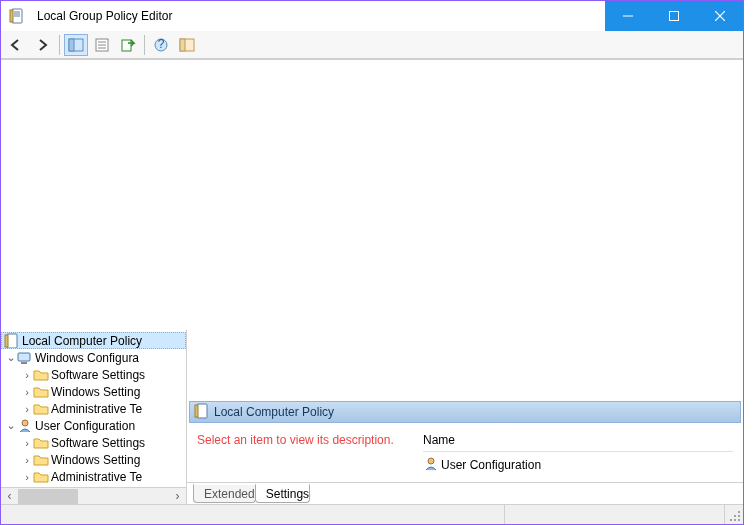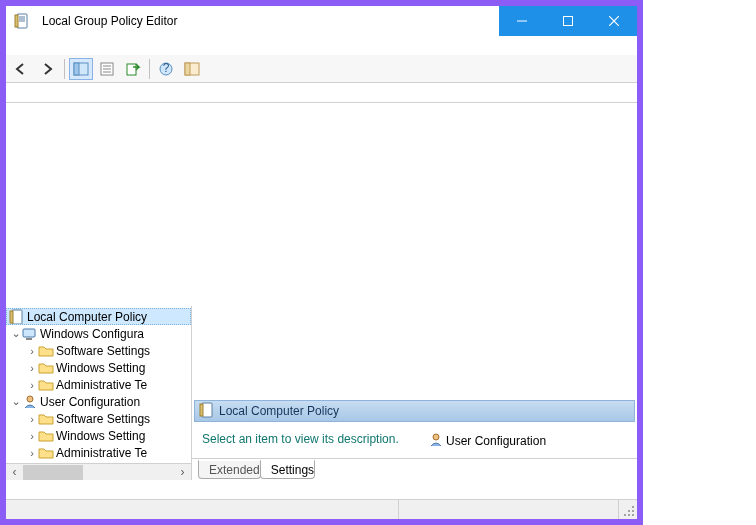--- a/index.html
+++ b/index.html
@@ -1,17 +1,17 @@
 <!DOCTYPE html>
 <html><head>
 <meta charset="utf-8">
 <style>
   * { box-sizing: border-box; font-family: "Segoe UI", Tahoma, sans-serif; font-size: 12px; }
   body { margin: 0; padding: 0; background: #fff; }
-  .window { width: 643px; height: 525px; border: 6px solid #8b5cf6; display: flex; flex-direction: column; background: #fff; gap: 19px; }
+  .window { width: 744px; height: 525px; border: 1px solid #8b5cf6; display: flex; flex-direction: column; background: #fff; }
   .titlebar-icon { width: 16px; height: 16px; margin-right: 6px; }
   
   
   .tb { height: 30px; display: flex; align-items: stretch; border-bottom: none; }
   .tb-left { display: flex; align-items: center; padding-left: 8px; background: #fff; flex: 1; }
   .tb-title { color: #000; margin-left: 6px; }
   .tb-btns { display: flex; background: #1e90e8; }
   .tb-btn { width: 46px; display: flex; align-items: center; justify-content: center; color: #fff; }
   
   .menubar { height: 22px; display: flex; align-items: center; padding: 0 6px; gap: 2px; border-bottom: 1px solid #d0d0d0; background: #fff; }
@@ -33,21 +33,21 @@
   .tree-label { overflow: hidden; text-overflow: clip; }
   .tree-scroll { height: 17px; border-top: 1px solid #d0d0d0; display: flex; align-items: center; background: #f0f0f0; }
   .tree-scroll .sbar { flex: 1; height: 15px; background: #f0f0f0; position: relative; }
   .tree-scroll .thumb { position: absolute; left: 0; top: 0; height: 100%; width: 40%; background: #cdcdcd; }
   .tree-scroll .sbtn { width: 17px; height: 15px; display: flex; align-items: center; justify-content: center; background: #f0f0f0; color: #606060; }
   
   .detail-pane { flex: 1; display: flex; flex-direction: column; background: #fff; }
   .detail-header { height: 22px; background: linear-gradient(#c7ddf2,#a7c7e7); border: 1px solid #8fb3d9; margin: 2px; display: flex; align-items: center; padding: 0 4px; }
   .detail-header .dh-text { margin-left: 4px; color: #16365c; font-weight: normal; }
   .detail-body { flex: 1; display: flex; padding: 8px 10px; gap: 16px; }
-  .detail-desc { width: 210px; color: #0f766e; }
+  .detail-desc { width: 210px; color: #ef4444; }
   .detail-list { flex: 1; }
   .col-header { color: #000; border-bottom: 1px solid #e0e0e0; padding-bottom: 4px; margin-bottom: 4px; }
   .list-item { display: flex; align-items: center; height: 18px; gap: 2px; }
   
   .tabs { height: 22px; display: flex; align-items: flex-end; border-top: 1px solid #d0d0d0; padding-left: 6px; background: #fff; }
   .tab { padding: 2px 0 1px 10px; border: 1px solid #aaa; border-top-color: #fff; border-radius: 0 0 4px 4px; margin-right: -1px; background: #fff; position: relative; top: -1px; }
   .tab.inactive { background: #f4f4f4; color: #555; }
   
   .statusbar { height: 20px; border-top: 1px solid #d0d0d0; background: #f0f0f0; display: flex; }
   .status-cell { flex: 1; border-right: 1px solid #d0d0d0; }
@@ -225,20 +225,21 @@
       <div class="detail-header">
         <span><svg width="16" height="16">
               <rect x="3" y="1" width="10" height="14" rx="1" fill="#fff" stroke="#5a7fa0"></rect>
               <rect x="1" y="2" width="3" height="12" fill="#d8c070" stroke="#a08030"></rect>
             </svg></span>
         <span class="dh-text">Local Computer Policy</span>
       </div>
       <div class="detail-body">
         <div class="detail-desc">Select an item to view its description.</div>
         <div class="detail-list">
+          <div class="col-header">Name</div>
           <div class="list-item">
             <span><svg width="16" height="16">
                   <circle cx="8" cy="5" r="3" fill="#f0c080" stroke="#a07030"></circle>
                   <path d="M3 14 q5 -6 10 0" fill="#8ab4e8" stroke="#4a7aa8"></path>
                 </svg></span>
             <span>User Configuration</span>
           </div>
         </div>
       </div>
       <div class="tabs">

